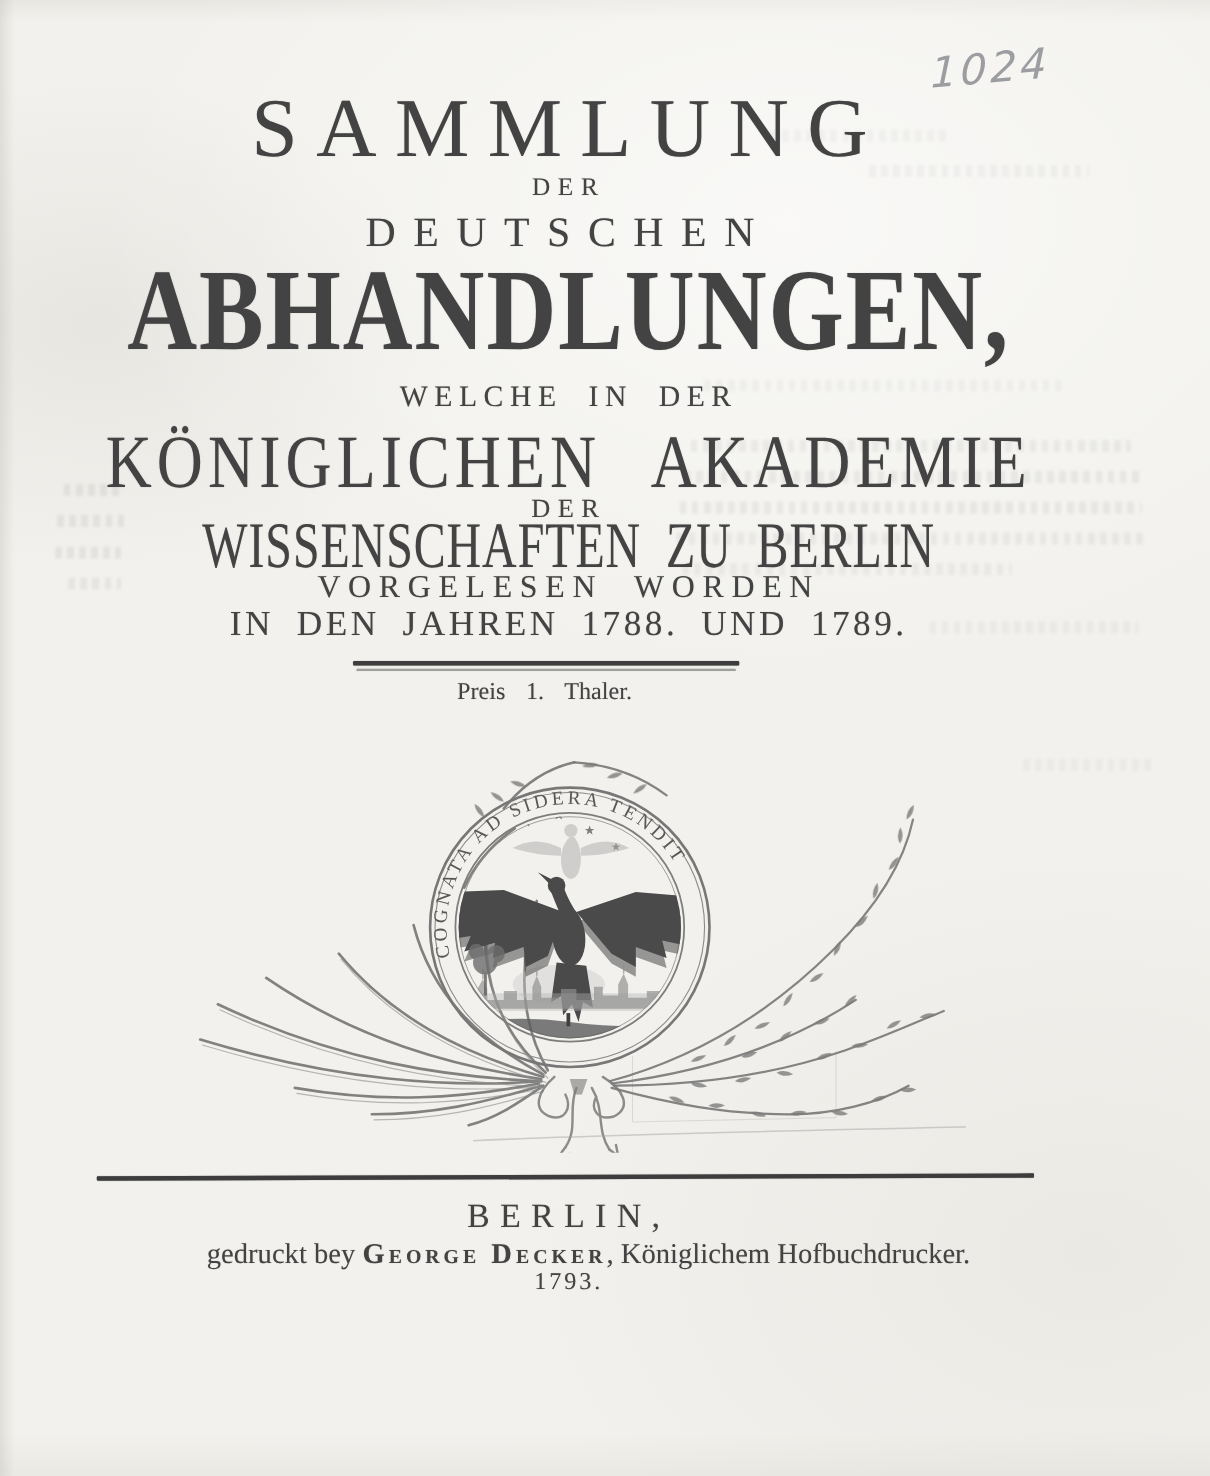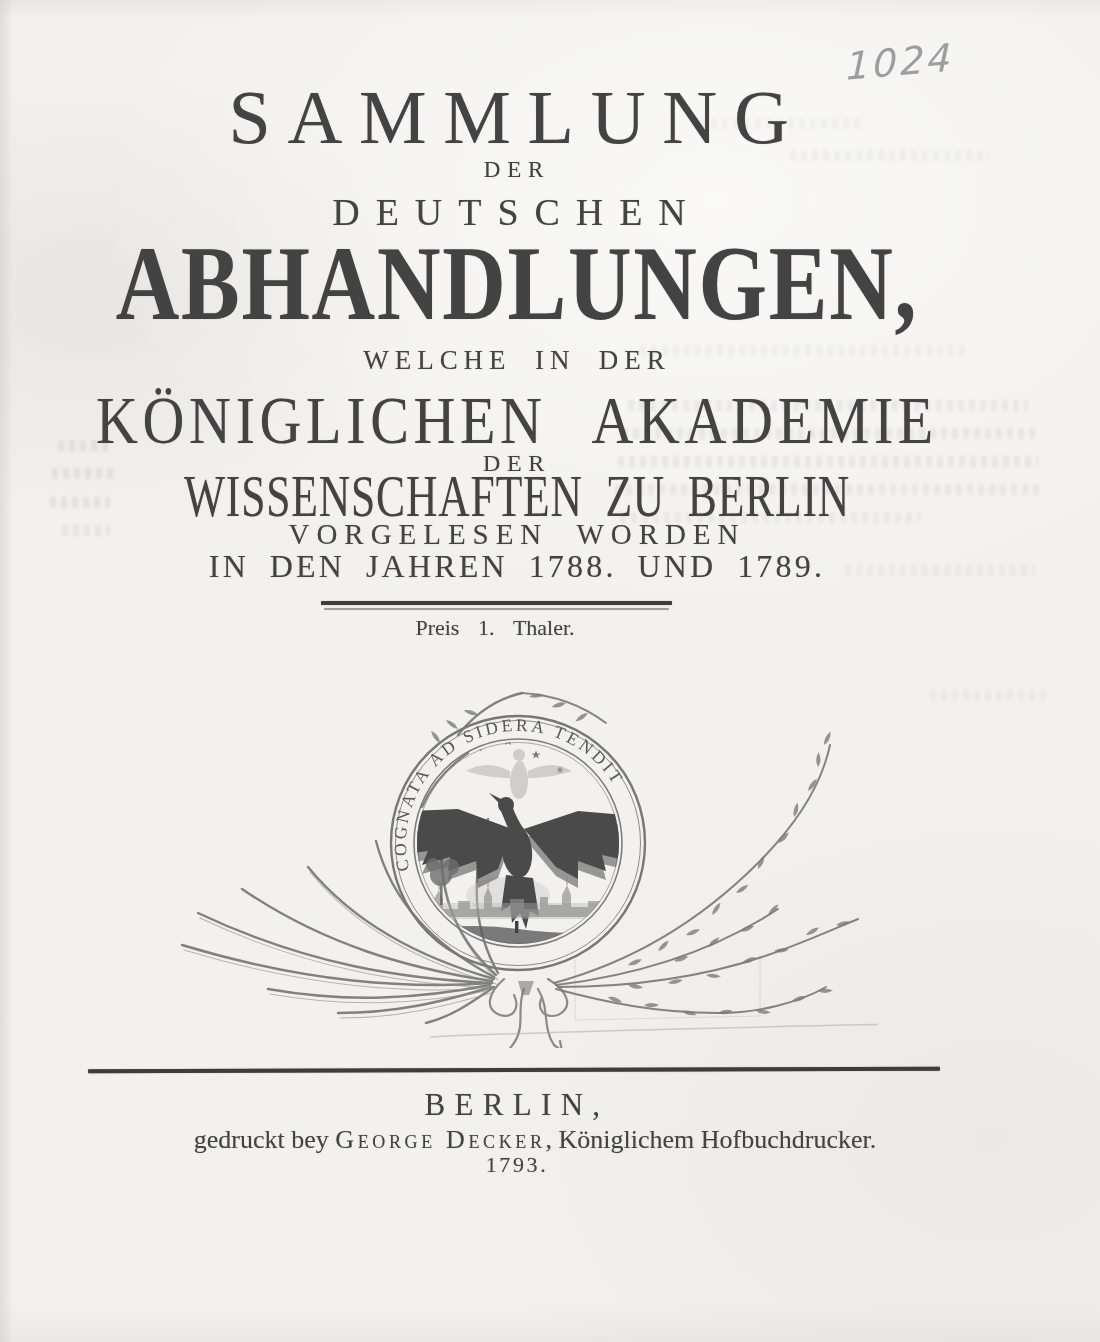--- a/index.html
+++ b/index.html
@@ -26,21 +26,21 @@
   .rule{position:absolute;background:#3d3d3d;border-radius:1px;box-shadow:0 0 1px rgba(60,60,60,.6);}
   .pencil{
     position:absolute;font-family:"DejaVu Sans", sans-serif;font-style:italic;font-weight:300;
     color:#9c9da0;transform:rotate(-5deg) skewX(-6deg);letter-spacing:3px;
   }
   .ghost{
     position:absolute;height:11px;border-radius:2px;
     background:repeating-linear-gradient(90deg, rgba(110,110,110,.55) 0 6px, rgba(110,110,110,0) 6px 11px);
     filter:blur(1.4px);
   }
-  .smallcaps{font-variant:small-caps;letter-spacing:.14em;}
+  .smallcaps{font-variant:small-caps;letter-spacing:.14em;font-weight:bold;}
   svg text{font-family:"Liberation Serif", serif;}
 </style>
 </head>
 <body>
 
 <div class="page">
 
   <div class="pencil" style="left:846px;top:40px;font-size:38px;">1024</div>
 
   <div class="ghost" style="left:700px;top:118px;width:160px;opacity:.10;"></div>

